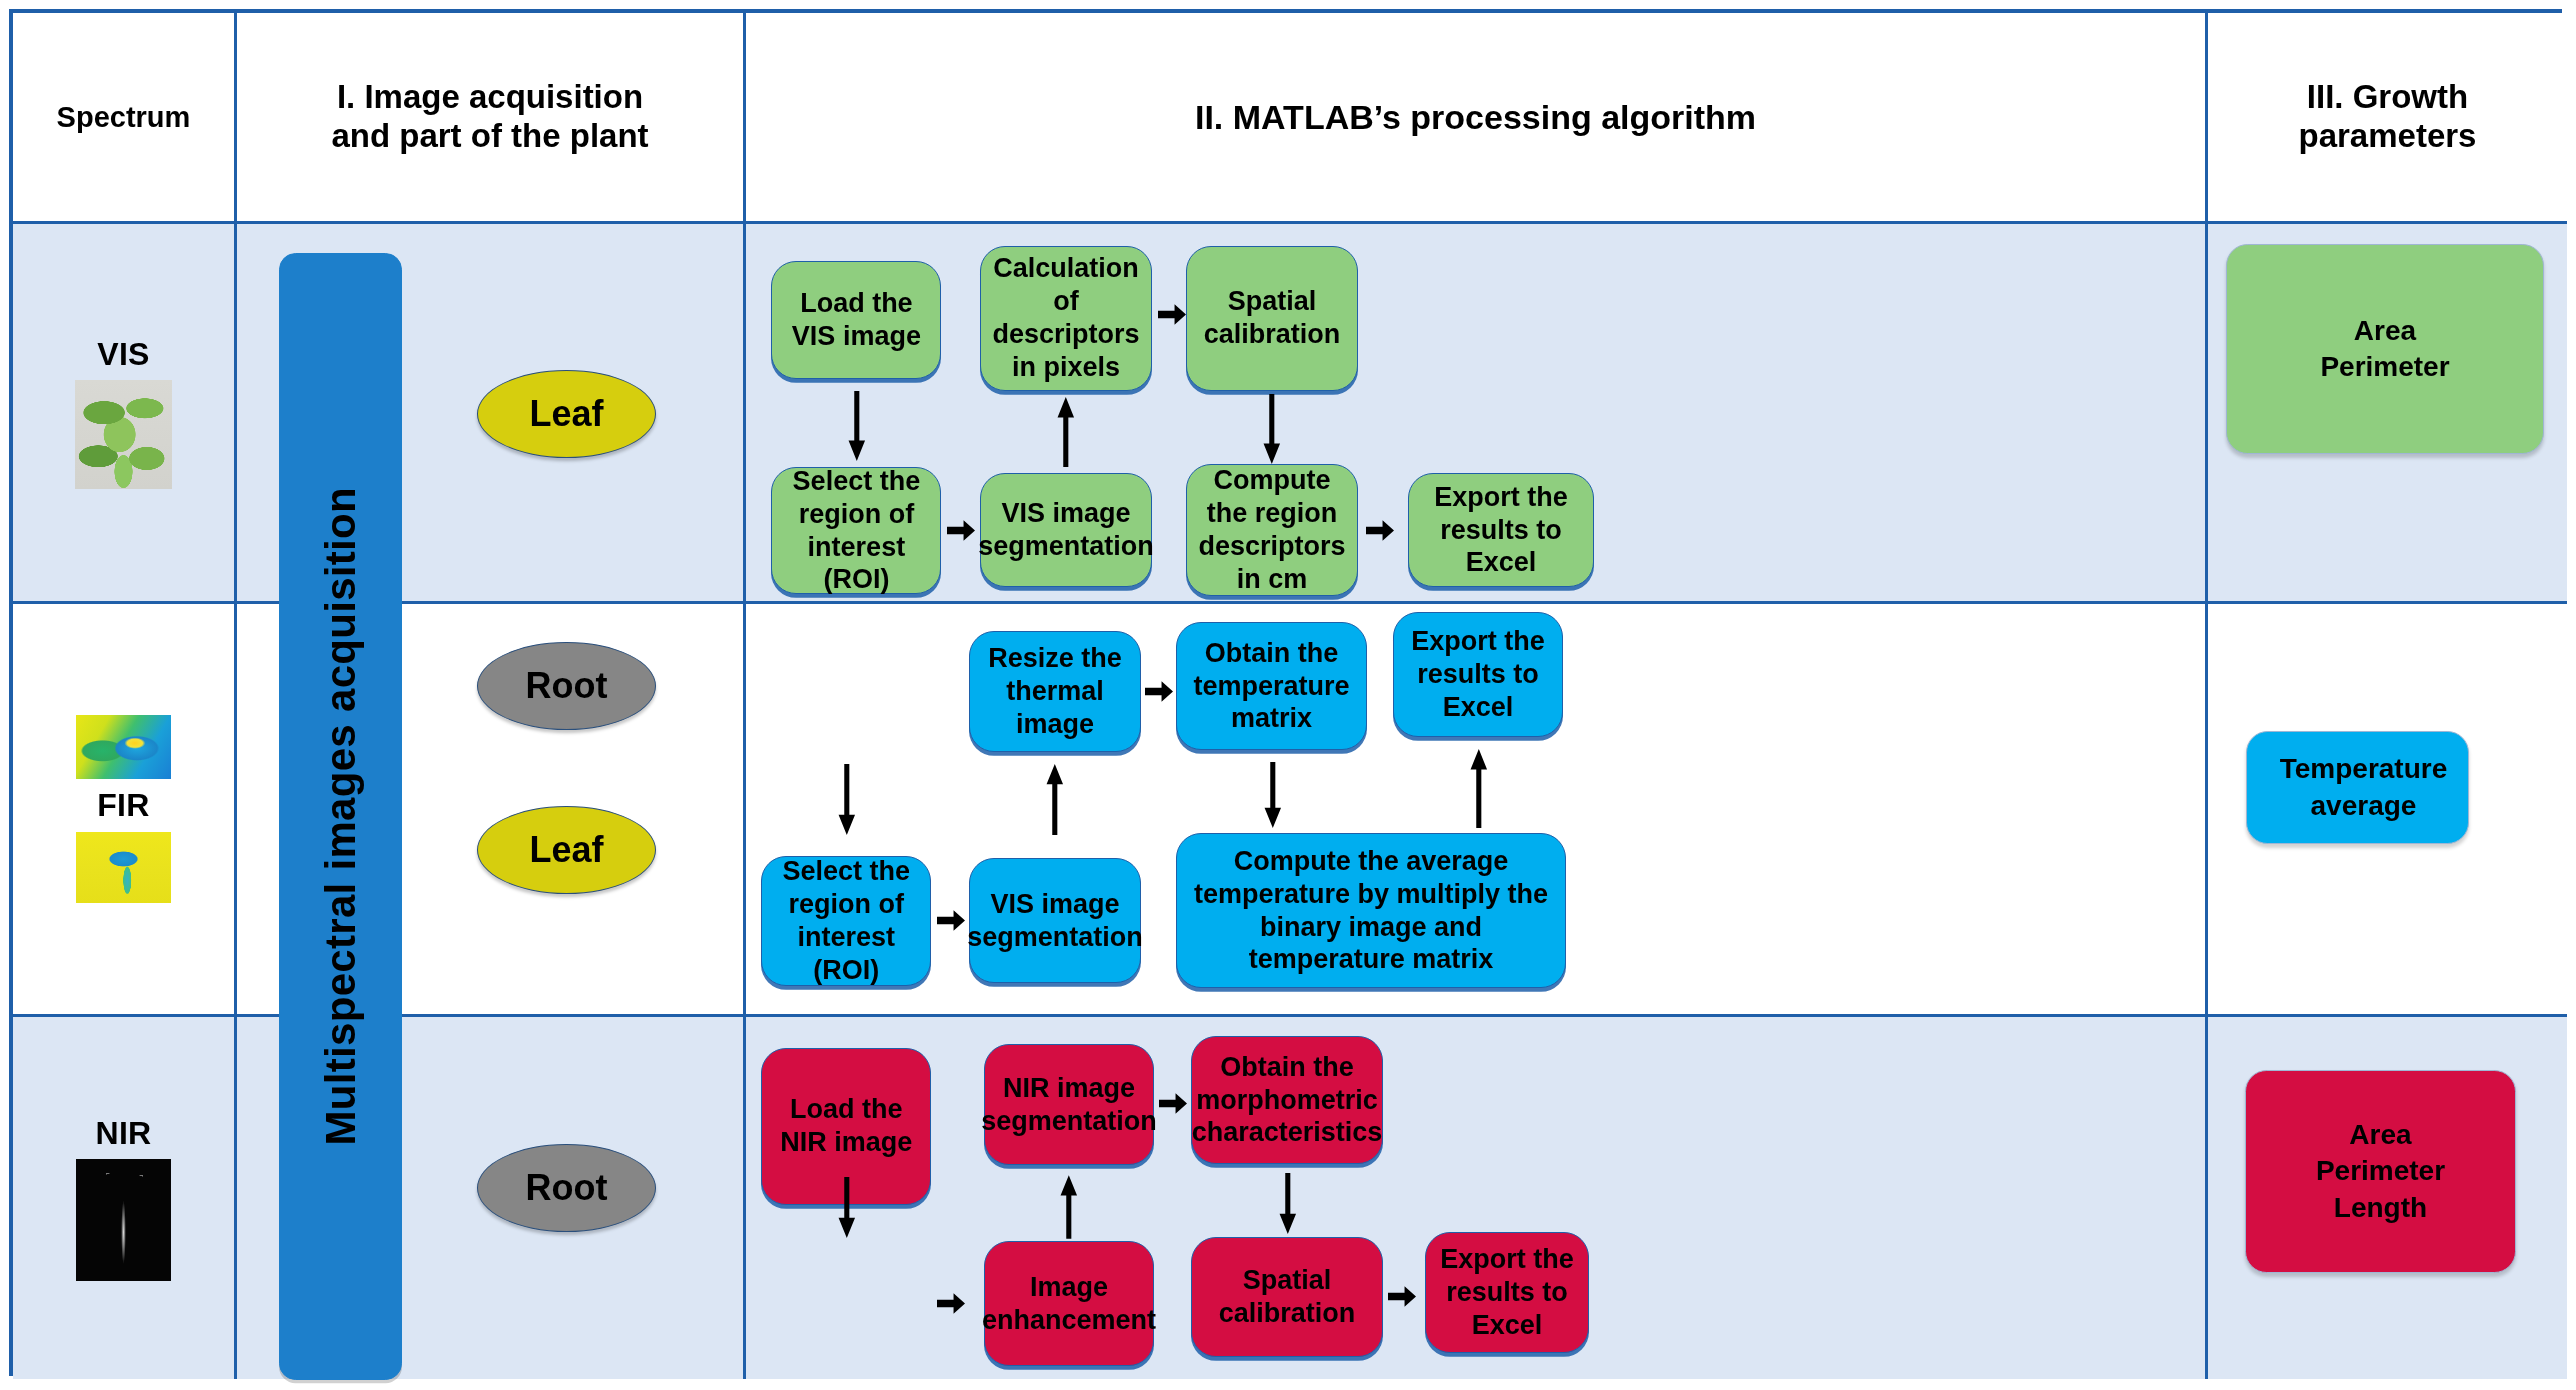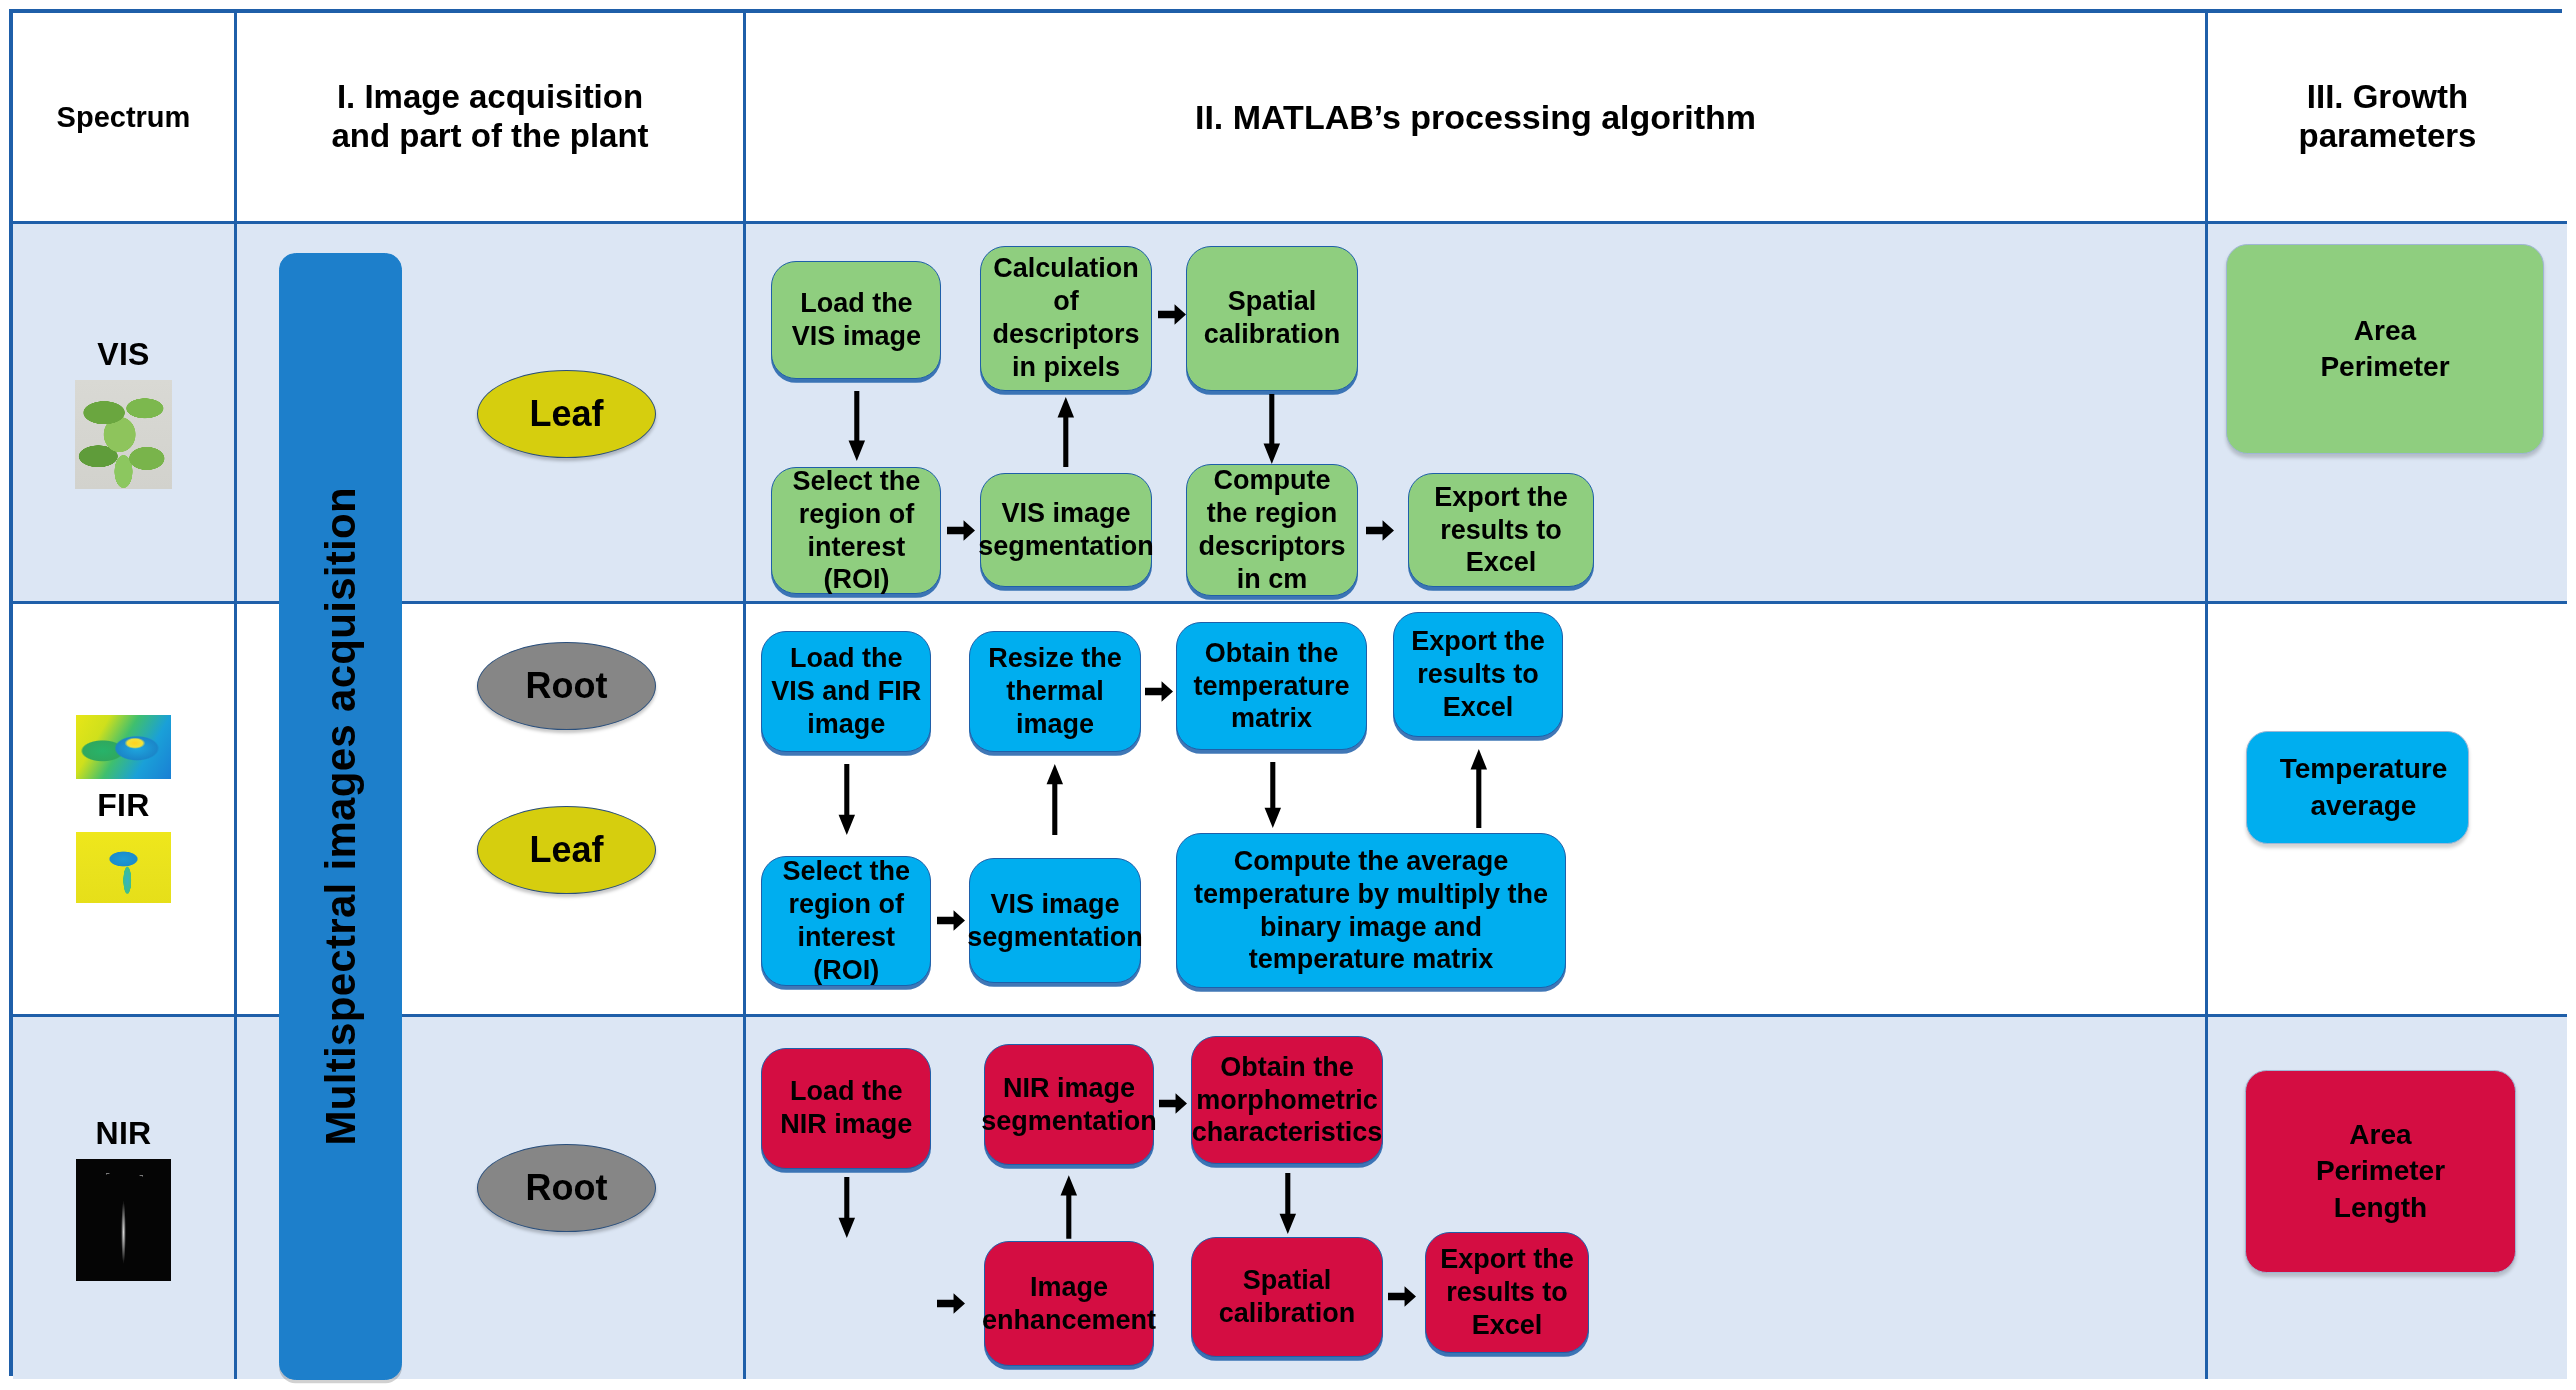--- a/index.html
+++ b/index.html
@@ -208,21 +208,20 @@
           <span>Root</span>
         </div>
         <div class="ellipse leafE" style="left:240px;top:202px;">
           <span>Leaf</span>
         </div>
       </div>
     </div>
 
     <div class="cell plain">
       <div class="flow">
-        <div class="node b" style="left:15.3px;  top:27px;  width:170px;height:121px;font-size:27px;">Load the VIS and FIR image</div>
         <div class="node b" style="left:223px; top:27px;  width:172px;height:121px;font-size:27px;">Resize the thermal image</div>
         <div class="node b" style="left:430px; top:18px;  width:191px;height:128px;font-size:27px;">Obtain the temperature matrix</div>
         <div class="node b" style="left:647px;top:7.6px;  width:170px;height:125px;font-size:27px;">Export the results to Excel</div>
         <div class="node b" style="left:15.3px;  top:252px; width:170px;height:130px;font-size:27px;">Select the region of interest (ROI)</div>
         <div class="node b" style="left:223px; top:254px; width:172px;height:125px;font-size:27px;">VIS image segmentation</div>
         <div class="node b" style="left:430px; top:229px; width:390px;height:155px;font-size:27px;">Compute the average temperature by multiply the binary image and temperature matrix</div>
 
         <div class="arrow" style="left:90px;top:160px;">
           <svg width="21.6" height="71" viewBox="0 0 34 112">
               <path d="M13 0h8v80h9L17 112 4 80h9z" fill="#000"></path>
@@ -269,21 +268,21 @@
     <div class="cell tint lastrow">
       <div class="partcol">
         <div class="ellipse rootE" style="left:240px;top:127px;">
           <span>Root</span>
         </div>
       </div>
     </div>
 
     <div class="cell tint lastrow">
       <div class="flow">
-        <div class="node r" style="left:15.3px;  top:30.5px;  width:170px;height:121px;font-size:27px;">Load the NIR image</div>
+        <div class="node r" style="left:15.3px;  top:30.5px;  width:170px;height:157px;font-size:27px;">Load the NIR image</div>
         <div class="node r" style="left:238px; top:27px;  width:170px;height:121px;font-size:27px;">NIR image segmentation</div>
         <div class="node r" style="left:445px; top:19px;  width:192px;height:128px;font-size:27px;">Obtain the morphometric characteristics</div>
         <div class="node r" style="left:238px; top:224px; width:170px;height:125px;font-size:27px;">Image enhancement</div>
         <div class="node r" style="left:445px; top:220px; width:192px;height:120px;font-size:27px;">Spatial calibration</div>
         <div class="node r" style="left:679px;top:215px; width:164px;height:121px;font-size:27px;">Export the results to Excel</div>
 
         <div class="arrow" style="left:90px;top:160px;">
           <svg width="21.6" height="61" viewBox="0 0 34 96">
               <path d="M13 0h8v64h9L17 96 4 64h9z" fill="#000"></path>
             </svg>

